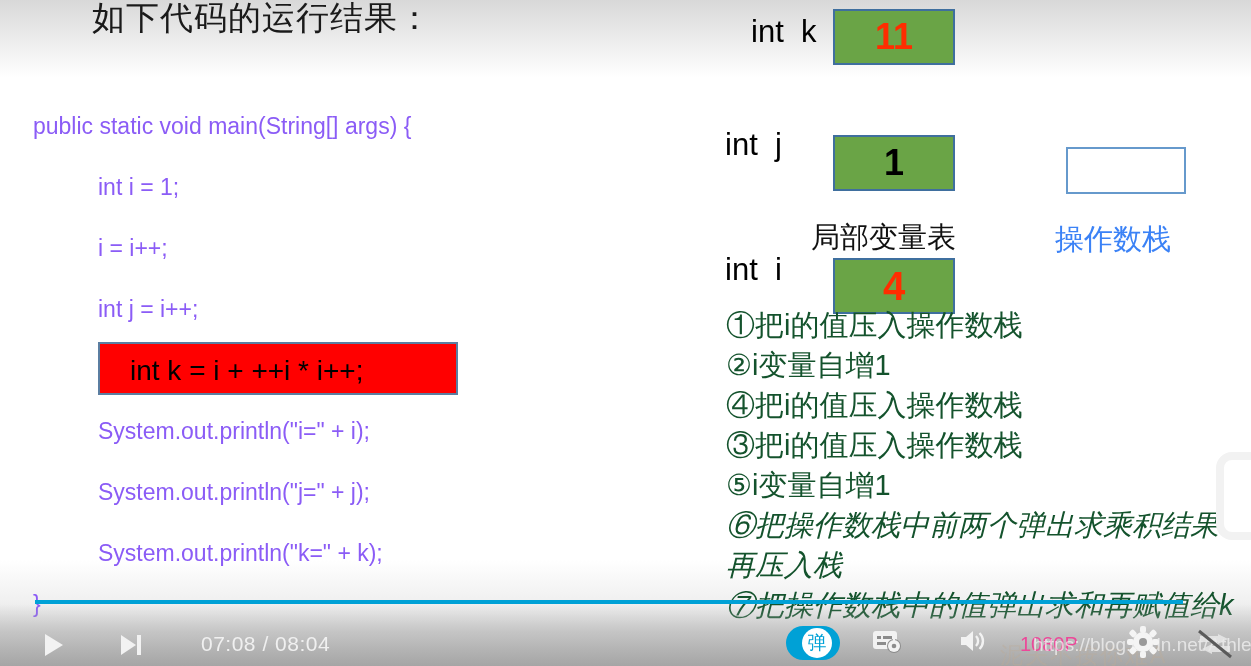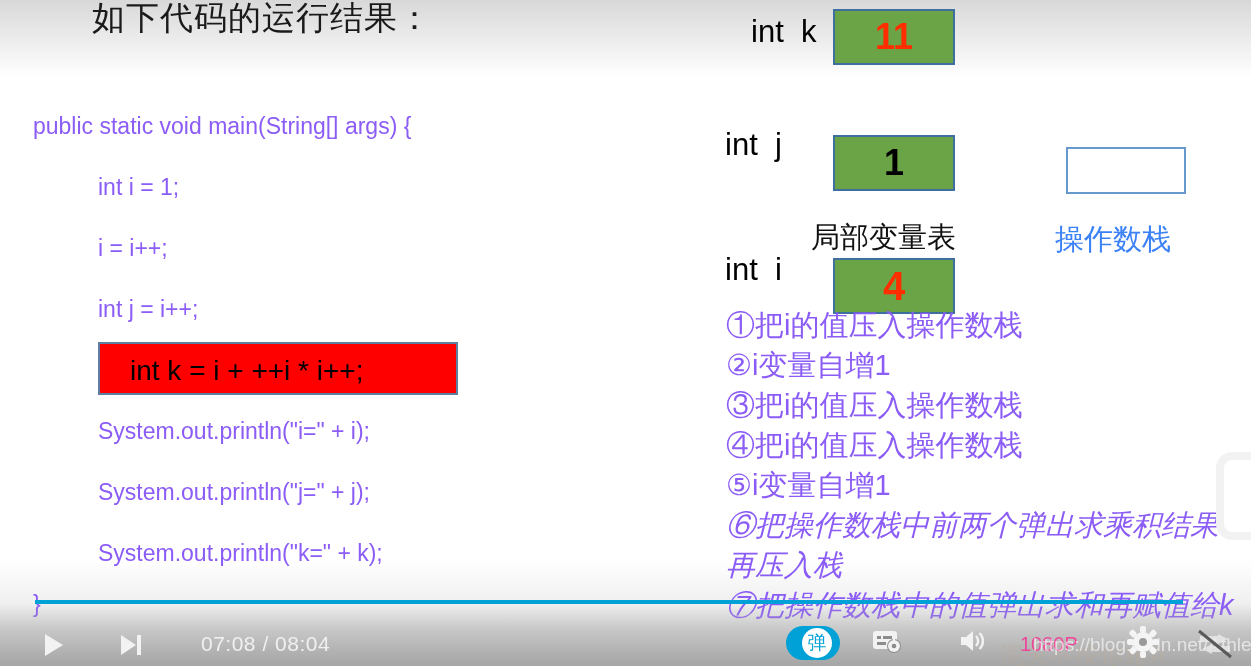--- a/index.html
+++ b/index.html
@@ -152,21 +152,21 @@
   
   .steps {
     position: absolute;
     left: 726px;
     top: 305px;
     width: 515px;
   }
   .step {
     font-size: 29px;
     line-height: 40px;
-    color: #8b5cf6;
+    color: #14532d;
     white-space: nowrap;
   }
   .step.wrap { white-space: normal; font-style: italic; }
 
   
   .wm-shape {
     position: absolute;
     left: 1216px;
     top: 452px;
     width: 58px;
@@ -315,22 +315,22 @@
     </div>
   </div>
   <div class="lvt-caption">局部变量表</div>
 
   <div class="opstack-box"></div>
   <div class="opstack-caption">操作数栈</div>
 
   <div class="steps">
     <div class="step">①把i的值压入操作数栈</div>
     <div class="step">②i变量自增1</div>
+    <div class="step">④把i的值压入操作数栈</div>
     <div class="step">③把i的值压入操作数栈</div>
-    <div class="step">④把i的值压入操作数栈</div>
     <div class="step">⑤i变量自增1</div>
     <div class="step wrap">⑥把操作数栈中前两个弹出求乘积结果再压入栈</div>
     <div class="step wrap">⑦把操作数栈中的值弹出求和再赋值给k</div>
   </div>
 
   <div class="wm-shape"></div>
 
   <div class="player-bar"></div>
 
   <div class="progress-track">

